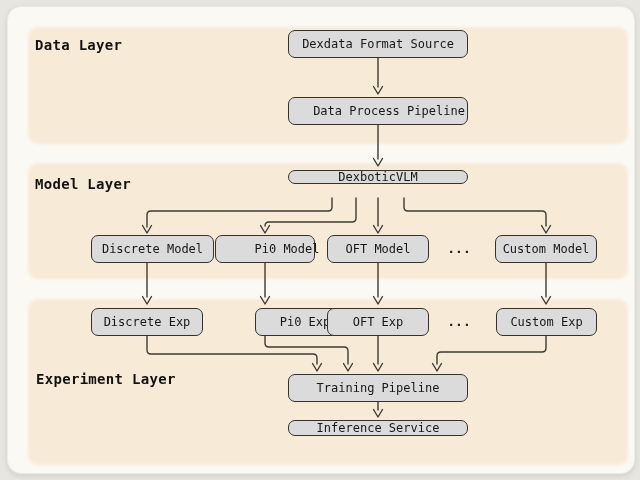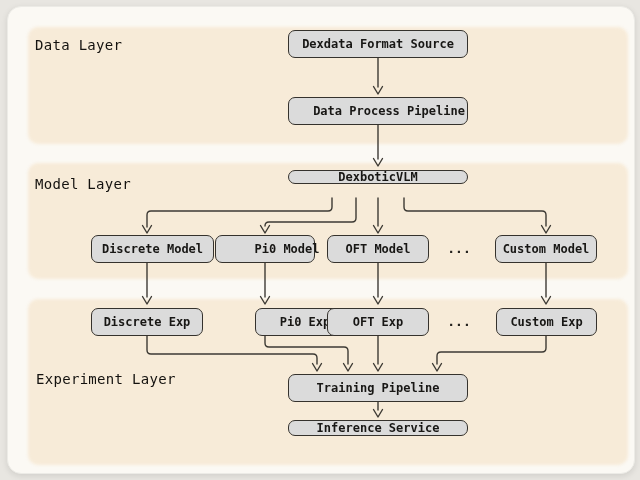--- a/index.html
+++ b/index.html
@@ -14,31 +14,31 @@
     box-shadow:0 2px 6px rgba(0,0,0,0.10);
   }
   .band{
     position:absolute;border-radius:10px;background:#f7ebd8;
     filter:blur(1.4px);
   }
   .band-data{left:20px;top:20px;width:600px;height:117px;}
   .band-model{left:20px;top:156px;width:600px;height:116px;}
   .band-experiment{left:20px;top:292px;width:600px;height:166px;}
   .layer-label{
-    position:absolute;font-weight:normal;font-size:14px;color:#14120f;
+    position:absolute;font-weight:bold;font-size:14px;color:#14120f;
     letter-spacing:0.3px;white-space:nowrap;
   }
   .l-data{left:35px;top:37px;}
   .l-model{left:35px;top:176px;}
   .l-experiment{left:36px;top:371px;}
   .node{
     position:absolute;box-sizing:border-box;
     background:#dbdbdb;border:1.6px solid #35322d;border-radius:7px;
     display:flex;align-items:center;justify-content:center;
-    font-weight:bold;font-size:12px;color:#181715;white-space:nowrap;
+    font-weight:normal;font-size:12px;color:#181715;white-space:nowrap;
   }
   .n-dexdata{left:288px;top:30px;width:180px;height:28px;}
   .n-process{left:288px;top:97px;width:180px;height:28px;padding-left:22px;}
   .n-vlm{left:288px;top:170px;width:180px;height:14px;border-radius:12px;}
   .n-discrete_model{left:91px;top:235px;width:123px;height:28px;}
   .n-pi0_model{left:215px;top:235px;width:100px;height:28px;padding-left:44px;}
   .n-oft_model{left:327px;top:235px;width:102px;height:28px;}
   .n-custom_model{left:495px;top:235px;width:102px;height:28px;}
   .n-discrete_exp{left:91px;top:308px;width:112px;height:28px;}
   .n-pi0_exp{left:215px;top:308px;width:100px;height:28px;margin-left:40px;}

